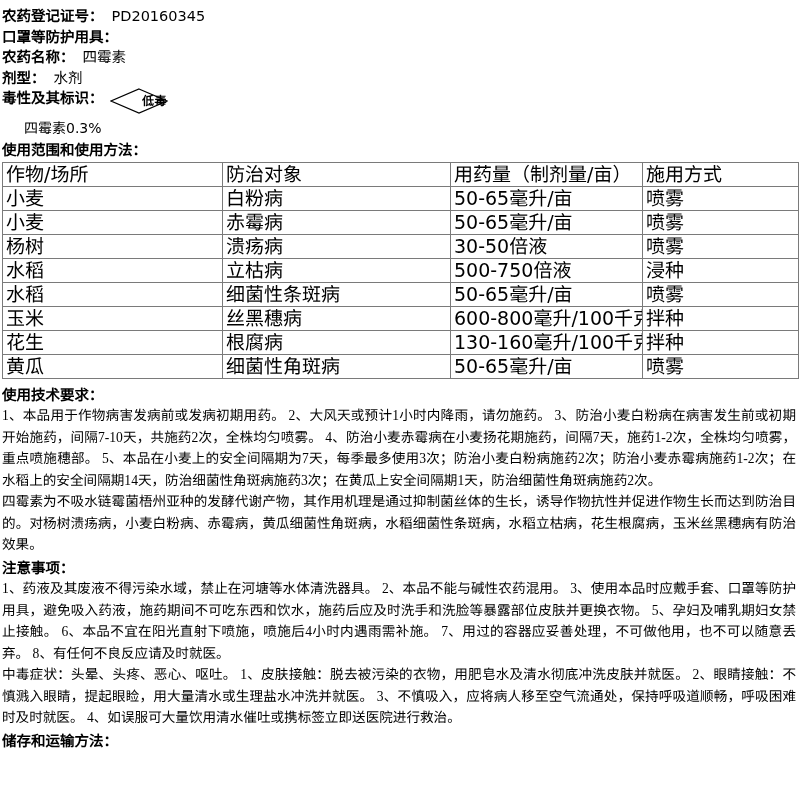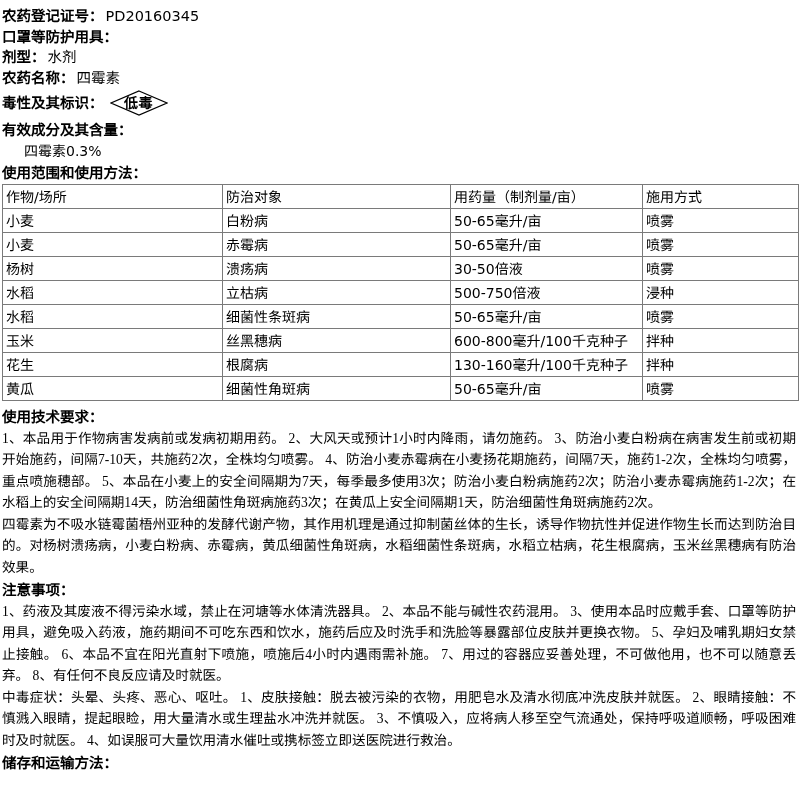--- a/index.html
+++ b/index.html
@@ -30,46 +30,45 @@
     display: flex;
     align-items: baseline;
     text-align: right;
   }
   .kv-key {
     font-weight: bold;
     letter-spacing: 0px;
   }
   .kv-val {
     font-weight: normal;
-    margin-left: 2px;
+    margin-left: 8px;
   }
 
   
   .tox-line {
     display: flex;
-    align-items: center;
     font-size: 14.5px;
     line-height: 20px;
     height: 30px;
   }
   .tox-mark {
     position: relative;
     width: 58px;
     height: 26px;
     margin-left: 6px;
   }
   .tox-mark svg { display: block; }
   .tox-text {
     position: absolute;
-    left: 0; top: 0;
+    left: 16px; top: 0;
     width: 58px; height: 26px;
     display: flex;
     align-items: center;
     justify-content: center;
-    font-size: 14px;
+    font-size: 12px;
     font-weight: bold;
     letter-spacing: 0.5px;
   }
 
   
   .sec-title {
     font-weight: bold;
     font-size: 14.5px;
     line-height: 20.5px;
     margin-top: 2px;
@@ -94,21 +93,21 @@
   
   table.usage {
     border-collapse: collapse;
     width: 796px;
     margin-top: 1px;
     table-layout: fixed;
   }
   table.usage th,
   table.usage td {
     border: 1px solid #7a7a7a;
-    font-size: 14px;
+    font-size: 19px;
     line-height: 16px;
     font-weight: normal;
     text-align: left;
     vertical-align: middle;
     padding: 2px 0 2px 3px;
     height: 19px;
     white-space: nowrap;
     overflow: hidden;
   }
   table.usage col.c1 { width: 220px; }
@@ -128,43 +127,42 @@
     <div class="kv-line">
       <span class="kv-key">农药登记证号：</span>
       <span class="kv-val">PD20160345</span>
     </div>
 
     <div class="kv-line">
       <span class="kv-key">口罩等防护用具：</span>
     </div>
 
     <div class="kv-line">
+      <span class="kv-key">农药名称：</span>
+      <span class="kv-val">四霉素</span>
+    </div>
+
+    <div class="kv-line">
       <span class="kv-key">剂型：</span>
       <span class="kv-val">水剂</span>
-    </div>
-
-    <div class="kv-line">
-      <span class="kv-key">农药名称：</span>
-      <span class="kv-val">四霉素</span>
     </div>
 
     <div class="tox-line">
       <span class="kv-key">毒性及其标识：</span>
       <span class="tox-mark">
         <svg width="58" height="26" viewBox="0 0 58 26" xmlns="http://www.w3.org/2000/svg">
           <polygon points="29,1 57,13 29,25 1,13" fill="#ffffff" stroke="#000000" stroke-width="1.2"></polygon>
         </svg>
         <span class="tox-text">低毒</span>
       </span>
     </div>
 
   </div>
 
   <div>
-    <div class="sec-title">有效成分及其含量：</div>
     <div class="sec-sub">四霉素0.3%</div>
   </div>
 
   <div>
     <div class="sec-title">使用范围和使用方法：</div>
 
     <table class="usage">
       <colgroup>
         <col class="c1">
           <col class="c2">

